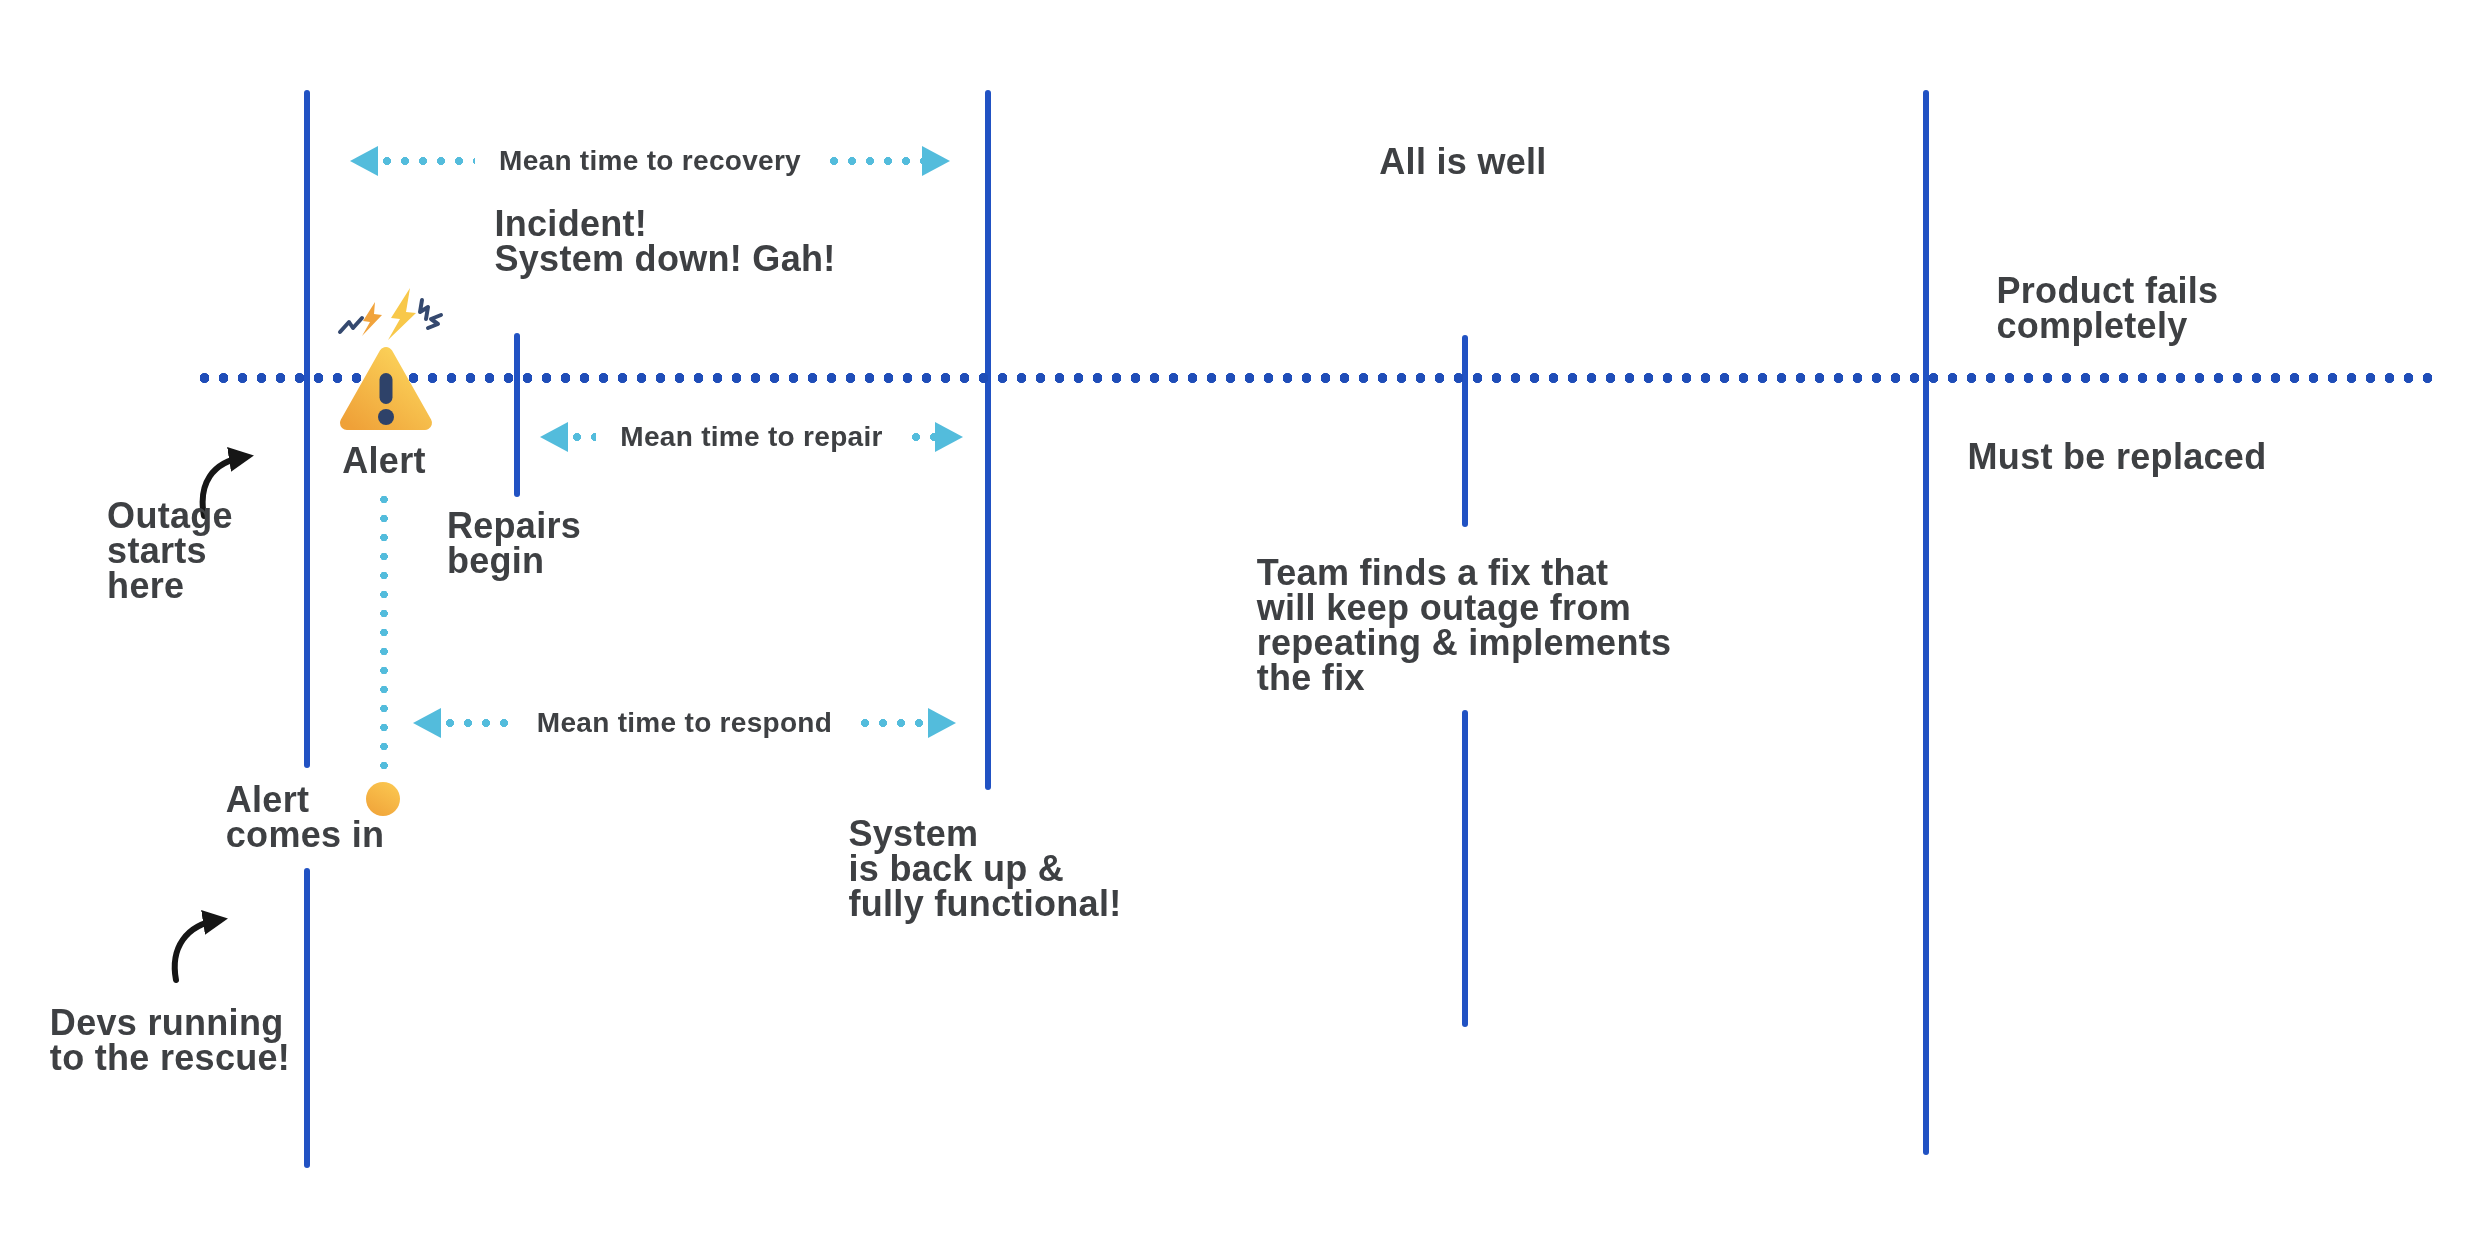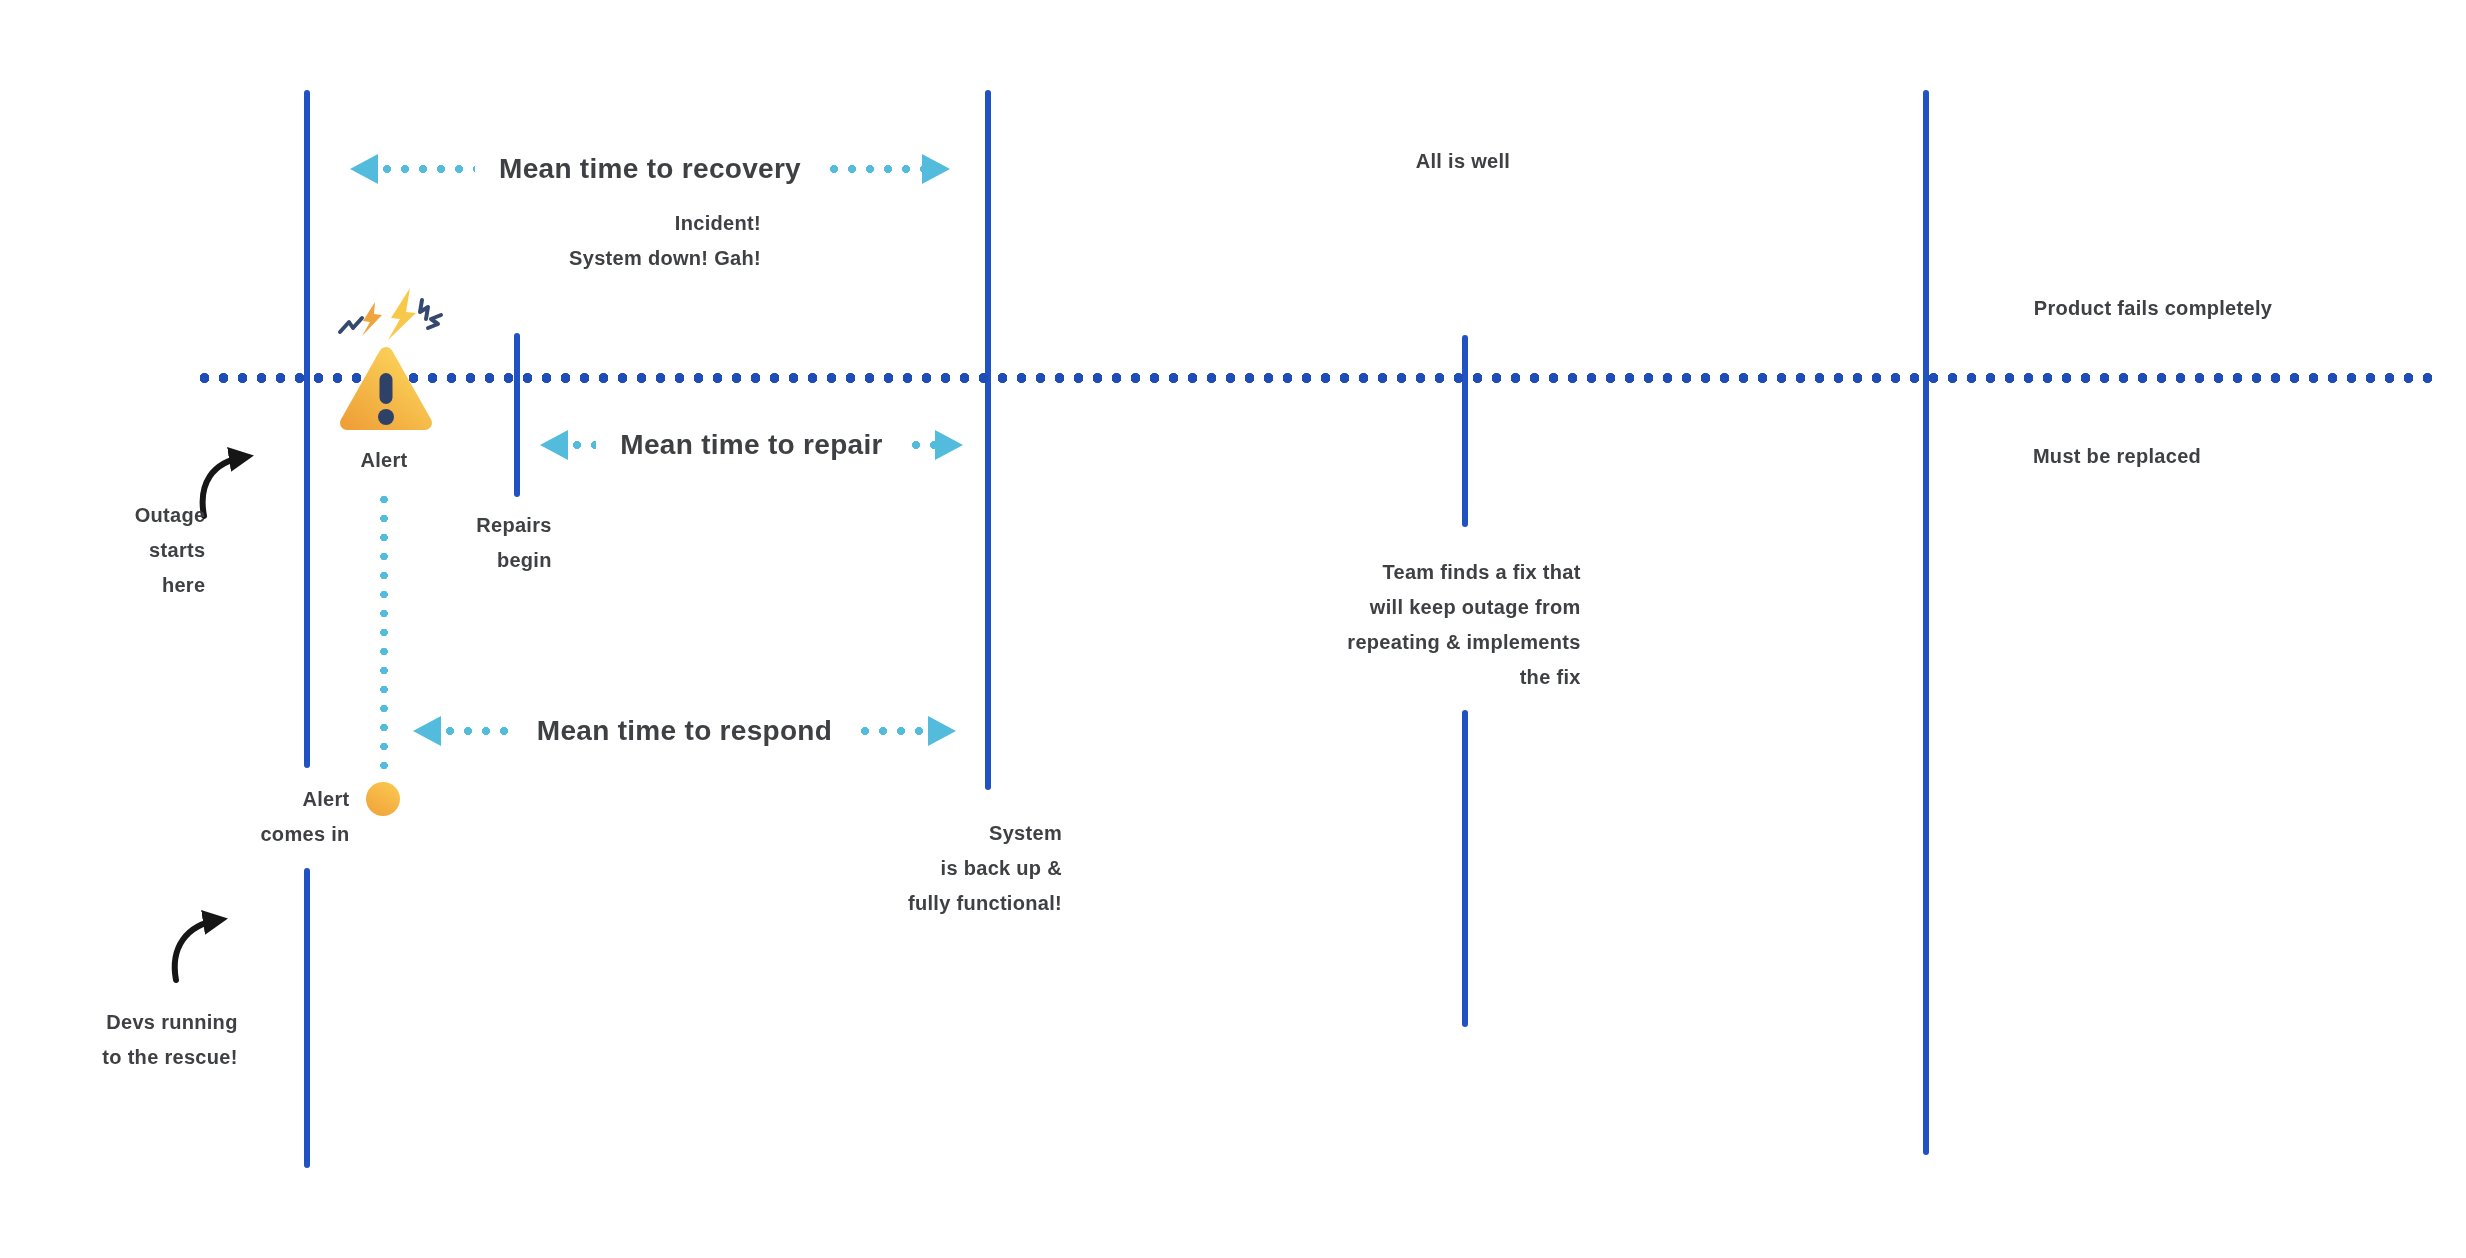--- a/index.html
+++ b/index.html
@@ -41,21 +41,20 @@
     background-position:center top;
   }
 
   
   .measure{
     position:absolute;
     display:flex;
     align-items:center;
     height:36px;
     transform:translateY(-50%);
-    margin-top:8px;
   }
   .mdots{
     flex:1;
     height:8px;
     background-image:radial-gradient(circle closest-side, var(--arrow-cyan,#53bcdc) 95%, transparent 100%);
     background-size:18px 8px;
     background-repeat:repeat-x;
     background-position:left center;
   }
   .mlabel{
@@ -66,22 +65,22 @@
     color:var(--text-gray,#3e4043);
   }
   .ah{width:0;height:0;border-top:15px solid transparent;border-bottom:15px solid transparent;}
   .ah.left{border-right:28px solid var(--arrow-cyan,#53bcdc);}
   .ah.right{border-left:28px solid var(--arrow-cyan,#53bcdc);}
 
   
   .note{
     position:absolute;
     transform:translate(-50%,-50%);
-    text-align:right;
-    font-size:20px;
+    text-align:left;
+    font-size:36px;
     line-height:35px;
     letter-spacing:.3px;
     white-space:pre-line;
   }
 
   .alert-dot{
     position:absolute;
     width:34px;height:34px;
     border-radius:50%;
     background:linear-gradient(210deg, var(--dot-orange-light,#fcca52), var(--dot-orange-dark,#efa138));

